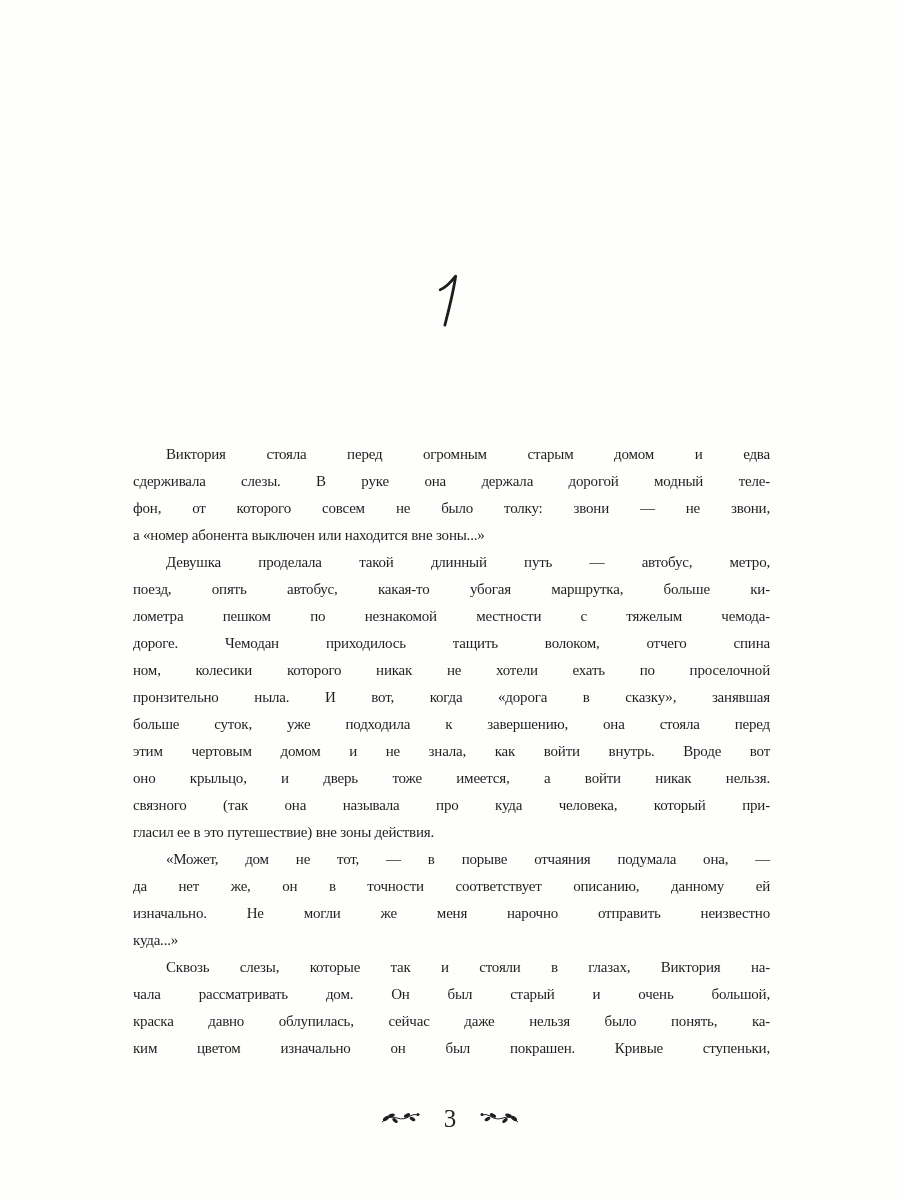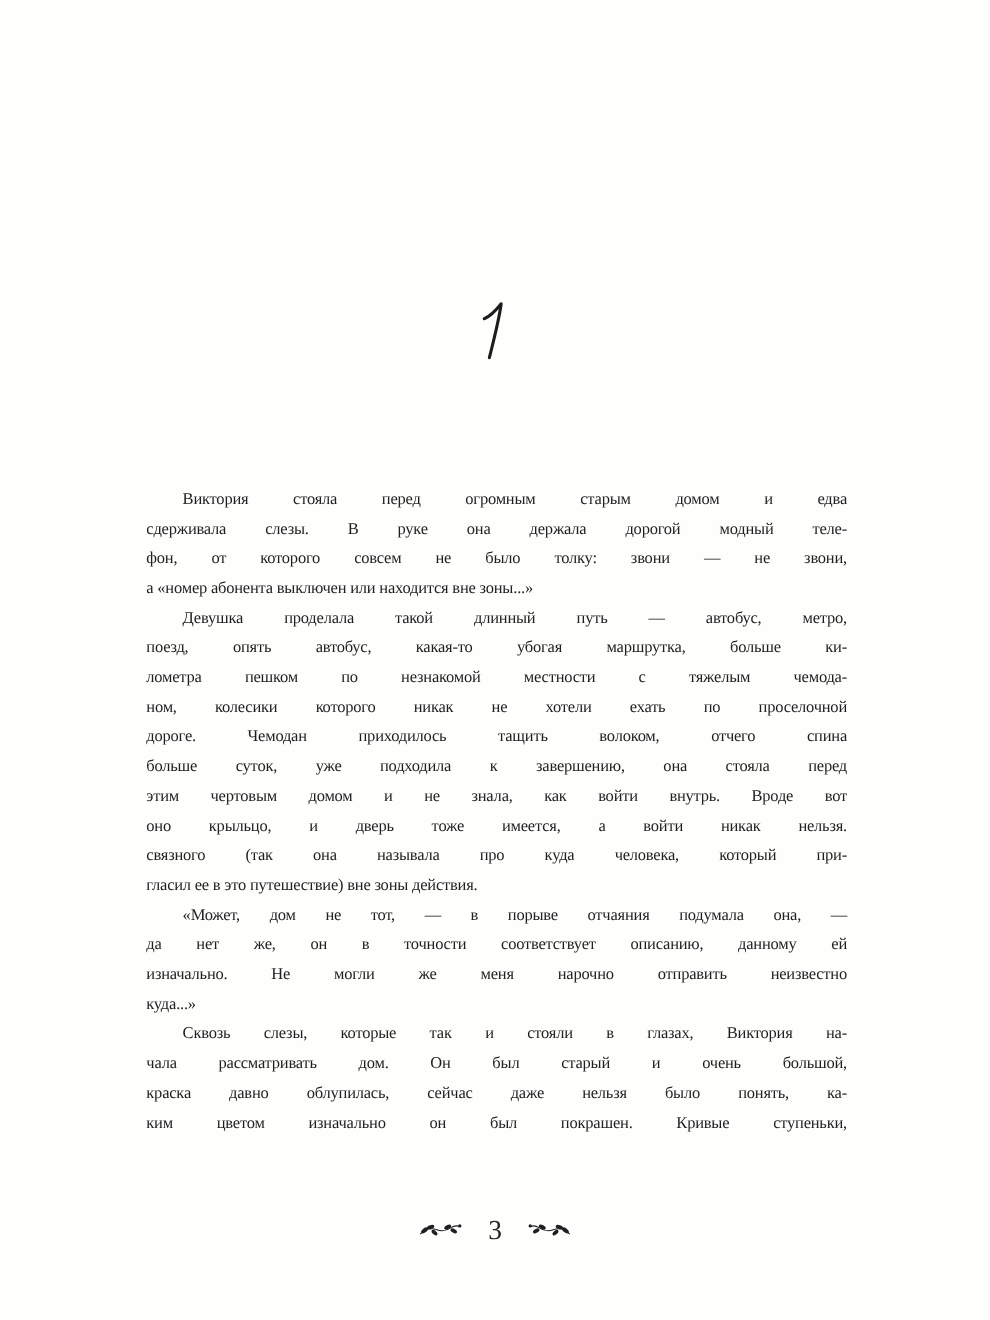--- a/index.html
+++ b/index.html
@@ -88,22 +88,23 @@
       <div class="paragraph">
         <div class="line first">Виктория стояла перед огромным старым домом и едва</div>
         <div class="line">сдерживала слезы. В руке она держала дорогой модный теле-</div>
         <div class="line">фон, от которого совсем не было толку: звони — не звони,</div>
         <div class="line last">а «номер абонента выключен или находится вне зоны...»</div>
       </div>
       <div class="paragraph">
         <div class="line first">Девушка проделала такой длинный путь — автобус, метро,</div>
         <div class="line">поезд, опять автобус, какая-то убогая маршрутка, больше ки-</div>
         <div class="line">лометра пешком по незнакомой местности с тяжелым чемода-</div>
+        <div class="line">дороге. Чемодан приходилось тащить волоком, отчего спина</div>
         <div class="line">ном, колесики которого никак не хотели ехать по проселочной</div>
-        <div class="line">дороге. Чемодан приходилось тащить волоком, отчего спина</div>
+        <div class="line">пронзительно ныла. И вот, когда «дорога в сказку», занявшая</div>
         <div class="line">больше суток, уже подходила к завершению, она стояла перед</div>
         <div class="line">этим чертовым домом и не знала, как войти внутрь. Вроде вот</div>
         <div class="line">оно крыльцо, и дверь тоже имеется, а войти никак нельзя.</div>
         <div class="line">связного (так она называла про куда человека, который при-</div>
         <div class="line last">гласил ее в это путешествие) вне зоны действия.</div>
       </div>
       <div class="paragraph">
         <div class="line first">«Может, дом не тот, — в порыве отчаяния подумала она, —</div>
         <div class="line">да нет же, он в точности соответствует описанию, данному ей</div>
         <div class="line">изначально. Не могли же меня нарочно отправить неизвестно</div>

